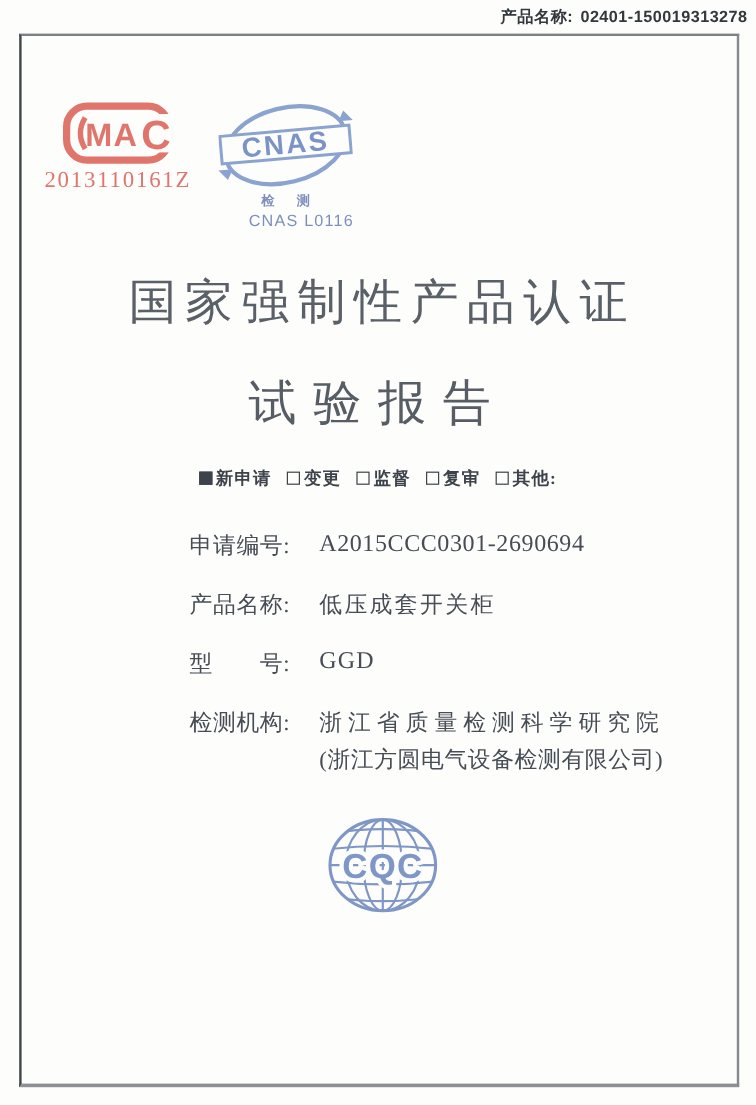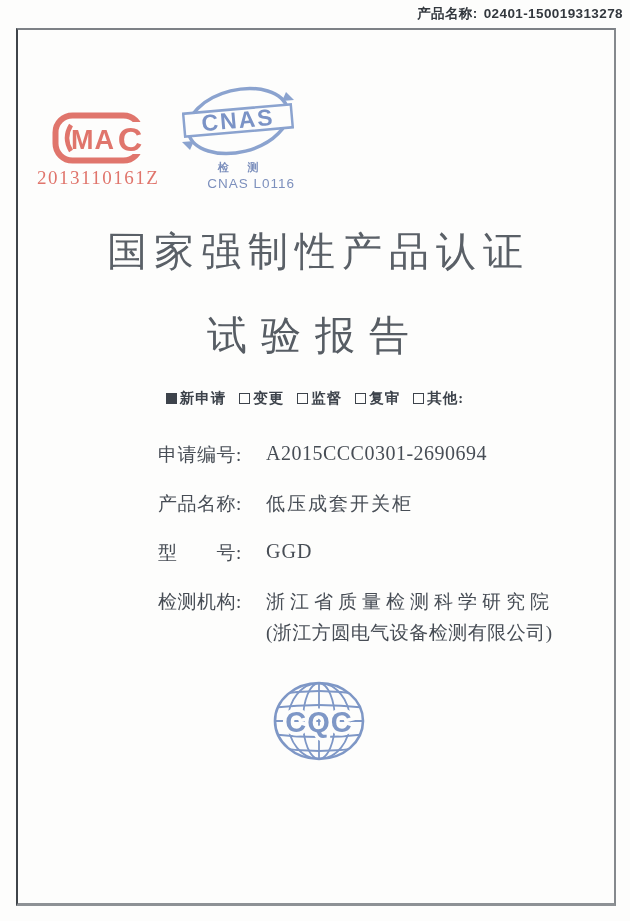--- a/index.html
+++ b/index.html
@@ -23,21 +23,21 @@
   
   .report-no{
     position:absolute;top:5px;right:7px;
     font-family:"Liberation Sans","DejaVu Sans",sans-serif;
     font-size:13.5px;font-weight:600;color:#33383e;letter-spacing:.4px;
     white-space:nowrap;
   }
   .report-no .lbl{margin-right:6px;}
 
   
-  .cma{position:absolute;left:37px;top:112px;width:122px;}
+  .cma{position:absolute;left:37px;top:85px;width:122px;}
   .cma-no{
     color:#e0756c;font-size:19px;letter-spacing:1.5px;margin-top:3px;
     font-family:"Liberation Serif","DejaVu Serif",serif;
   }
 
   
   .cnas{position:absolute;left:181px;top:84px;width:114px;text-align:center;color:#7d90bd;}
   .cnas-cat{font-size:11px;letter-spacing:8px;padding-left:8px;margin-top:2px;font-weight:600;}
   .cnas-code{font-size:13.5px;letter-spacing:1px;margin-top:1px;font-family:"Liberation Sans","DejaVu Sans",sans-serif;text-align:right;}
 

